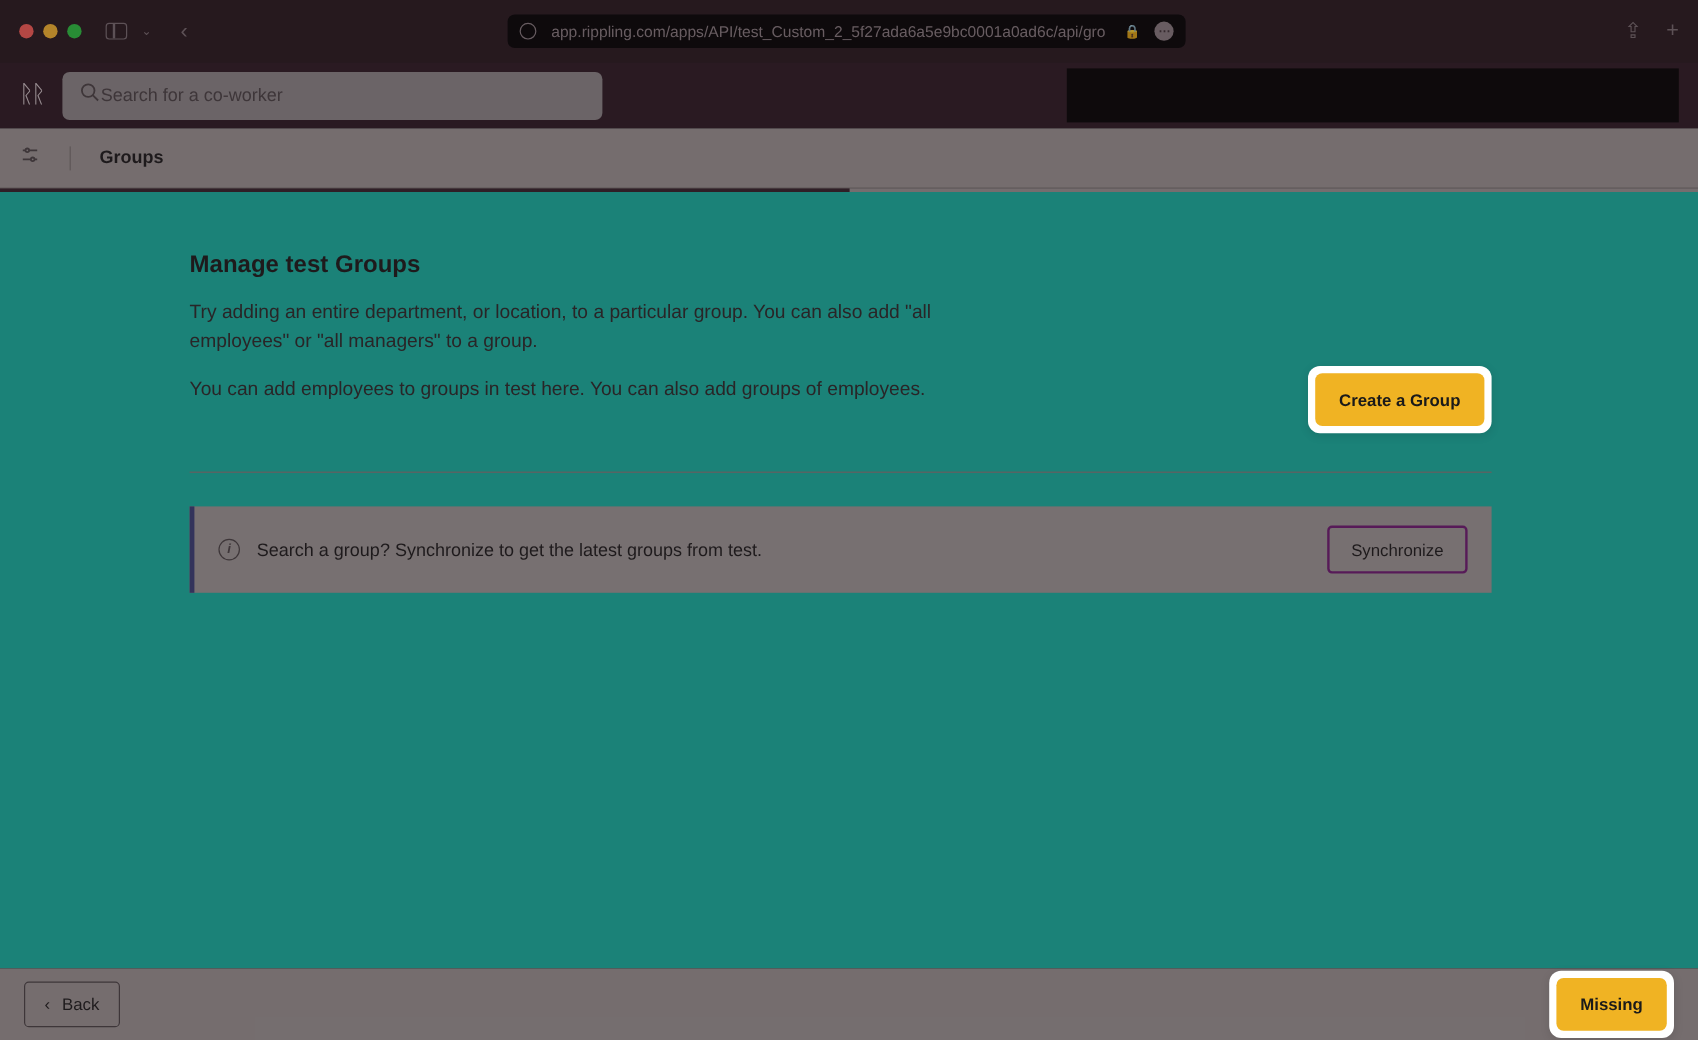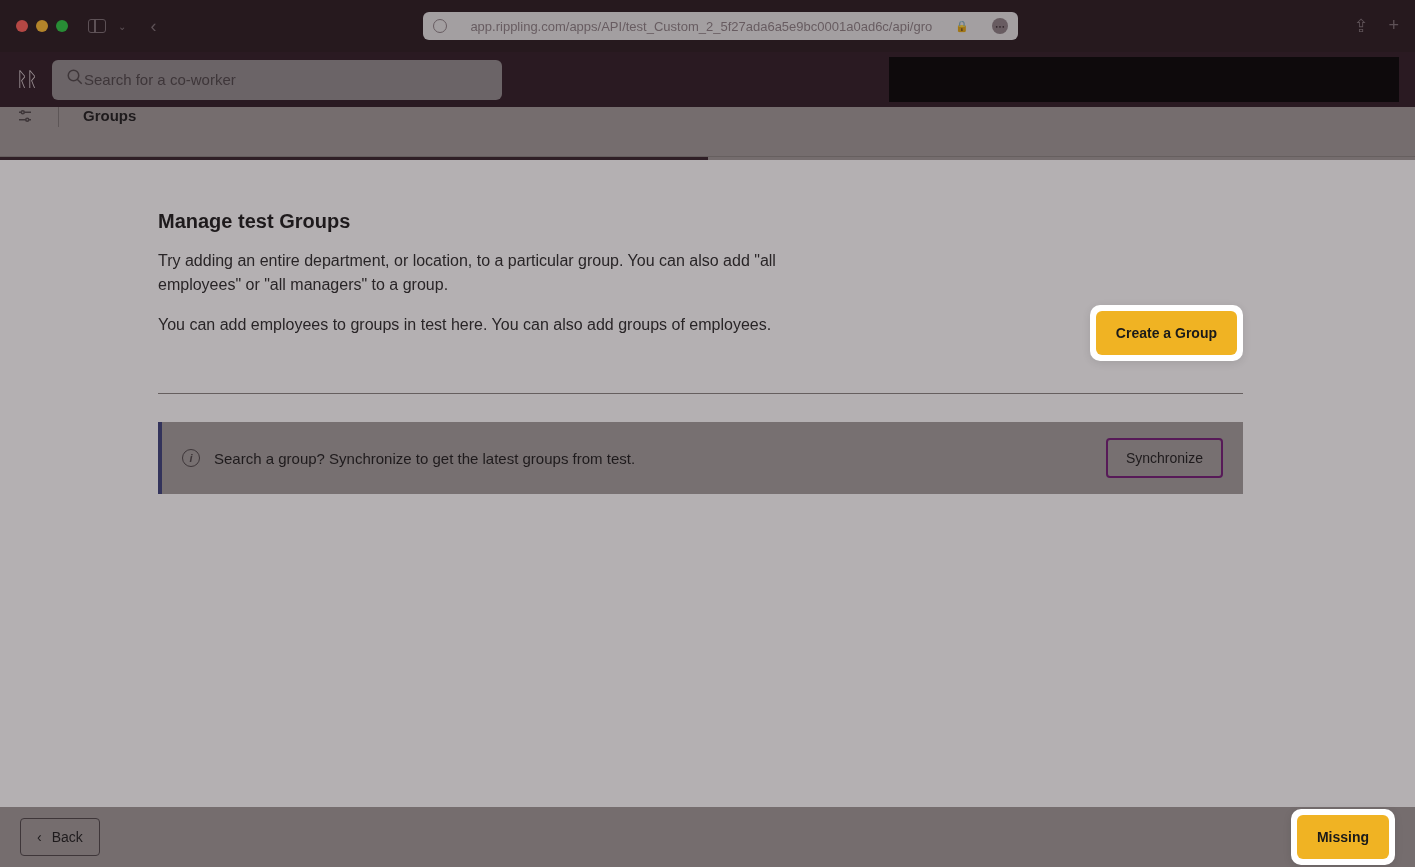--- a/index.html
+++ b/index.html
@@ -66,27 +66,27 @@
     
     .nav-arrow {
       color: #7a6e72;
       font-size: 18px;
       margin-left: 12px;
     }
     
     .url-bar {
       flex: 0 0 565px;
       height: 28px;
-      background: #e5e5e5;
+      background: #000000;
       border-radius: 6px;
       display: flex;
       align-items: center;
       padding: 0 10px;
       margin-left: 255px;
-      gap: 23px;
+      gap: 12px;
     }
     
     .globe-icon {
       width: 14px;
       height: 14px;
       border: 1px solid #8a7f83;
       border-radius: 50%;
       flex-shrink: 0;
     }
     
@@ -174,20 +174,21 @@
       margin-left: auto;
       width: 510px;
       height: 45px;
       background: #000;
     }
     
     .breadcrumb-bar {
       height: 50px;
       background: #9e9997;
       display: flex;
+      align-items: center;
       padding: 0 16px;
       gap: 24px;
       border-bottom: 1px solid #888380;
     }
     
     .settings-icon {
       color: #4a4446;
       font-size: 16px;
     }
     
@@ -209,21 +210,21 @@
       position: relative;
     }
     
     .progress-fill {
       height: 100%;
       width: 50%;
       background: #332129;
     }
     
     .main-content {
-      background: #ffffff;
+      background: #14b8a6;
       height: 647px;
       padding: 50px 170px 0 158px;
       position: relative;
     }
     
     .content-inner {
       max-width: 1085px;
     }
     
     .header-row {

